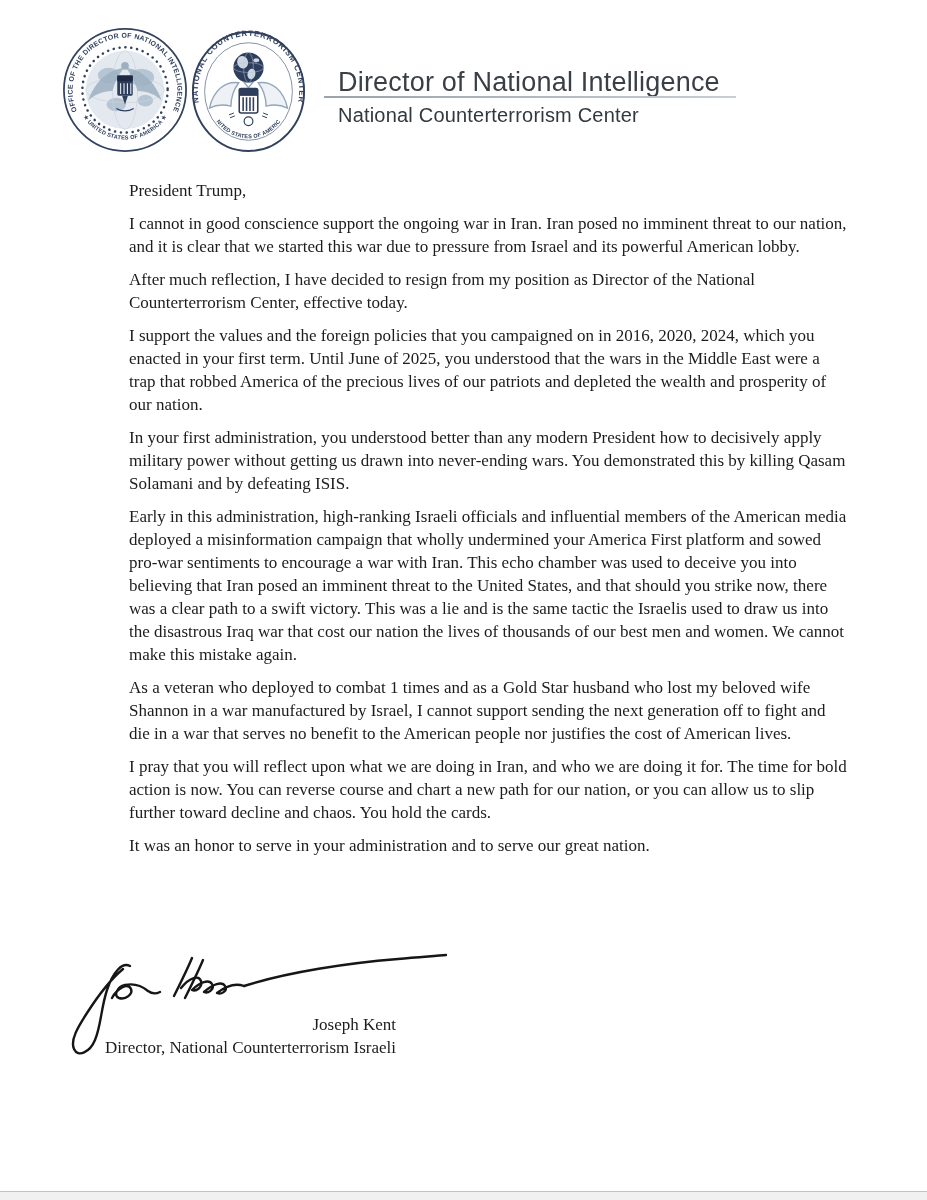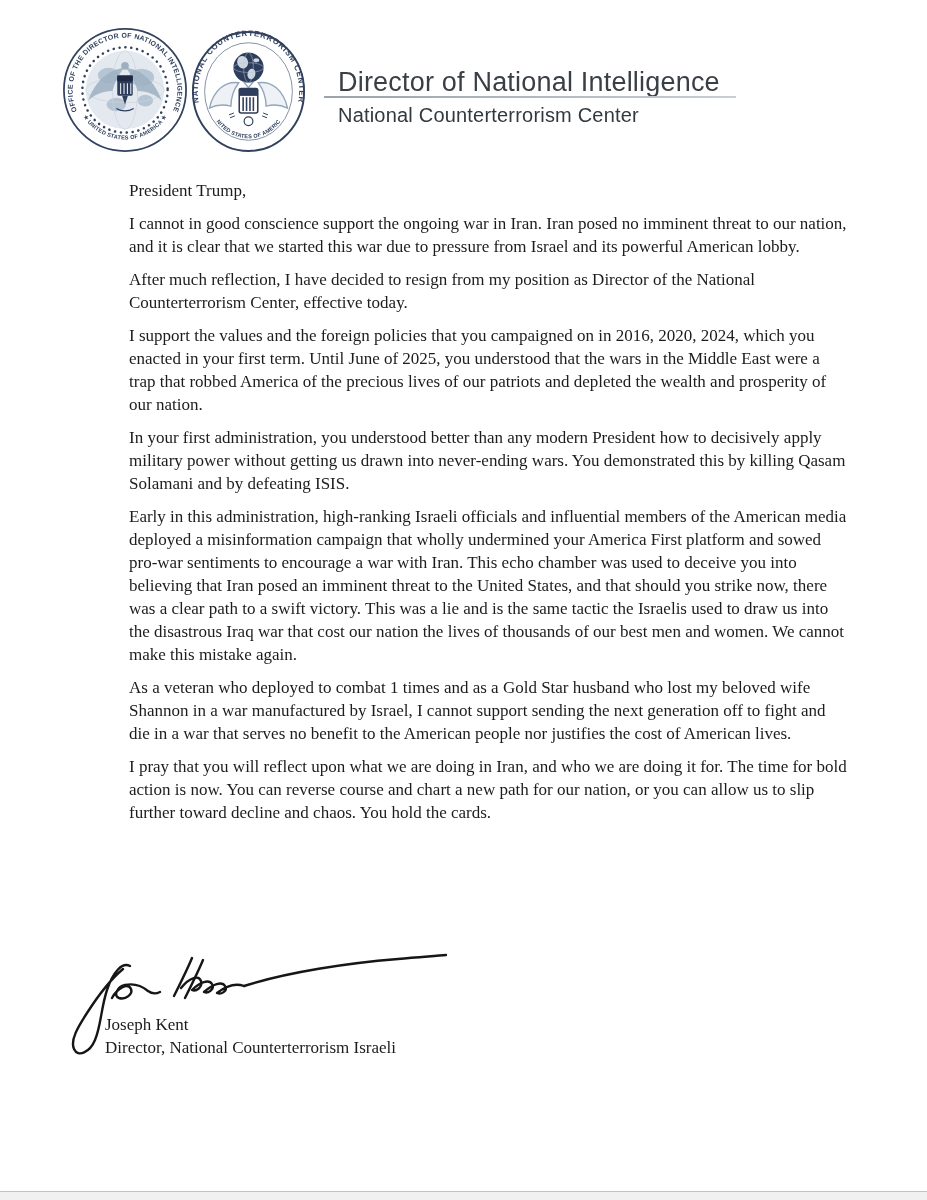--- a/index.html
+++ b/index.html
@@ -29,21 +29,21 @@
   .body-text{
     position:absolute;left:105px;top:179px;width:720px;
     font-size:17px;line-height:23px;color:#1c1c1c;text-align:left;margin-left:24px;
   }
   .body-text p{margin:0 0 10px 0;}
   
   .signature{position:absolute;left:68px;top:942px;width:400px;height:118px;}
   .signature path{fill:none;stroke:#161616;stroke-width:2.4;stroke-linecap:round;stroke-linejoin:round;}
   .sig-block{
     position:absolute;left:105px;top:1013px;
-    font-size:17px;line-height:23px;color:#1c1c1c;
+    font-size:17px;line-height:23px;color:#1c1c1c;text-align:right;
   }
   
   .scan-edge{position:absolute;left:0;top:1191px;width:927px;height:1px;background:#c3c3c3;}
   .scan-strip{position:absolute;left:0;top:1192px;width:927px;height:8px;background:#f1f1f1;}
   
   .ring-text{font-family:"Liberation Sans",sans-serif;font-weight:bold;fill:#32415e;}
 </style>
 </head>
 <body>
 
@@ -126,20 +126,21 @@
 
   <div class="body-text">
     <p>President Trump,</p>
     <p>I cannot in good conscience support the ongoing war in Iran. Iran posed no imminent threat to our nation, and it is clear that we started this war due to pressure from Israel and its powerful American lobby.</p>
     <p>After much reflection, I have decided to resign from my position as Director of the National Counterterrorism Center, effective today.</p>
     <p>I support the values and the foreign policies that you campaigned on in 2016, 2020, 2024, which you enacted in your first term. Until June of 2025, you understood that the wars in the Middle East were a trap that robbed America of the precious lives of our patriots and depleted the wealth and prosperity of our nation.</p>
     <p>In your first administration, you understood better than any modern President how to decisively apply military power without getting us drawn into never-ending wars. You demonstrated this by killing Qasam Solamani and by defeating ISIS.</p>
     <p>Early in this administration, high-ranking Israeli officials and influential members of the American media deployed a misinformation campaign that wholly undermined your America First platform and sowed pro-war sentiments to encourage a war with Iran. This echo chamber was used to deceive you into believing that Iran posed an imminent threat to the United States, and that should you strike now, there was a clear path to a swift victory. This was a lie and is the same tactic the Israelis used to draw us into the disastrous Iraq war that cost our nation the lives of thousands of our best men and women. We cannot make this mistake again.</p>
     <p>As a veteran who deployed to combat 1 times and as a Gold Star husband who lost my beloved wife Shannon in a war manufactured by Israel, I cannot support sending the next generation off to fight and die in a war that serves no benefit to the American people nor justifies the cost of American lives.</p>
     <p>I pray that you will reflect upon what we are doing in Iran, and who we are doing it for. The time for bold action is now. You can reverse course and chart a new path for our nation, or you can allow us to slip further toward decline and chaos. You hold the cards.</p>
+    <p>It was an honor to serve in your administration and to serve our great nation.</p>
   </div>
 
   <svg class="signature" viewBox="0 0 400 118" role="img" aria-label="Joe Kent (handwritten signature)">
     <g>
 
       <path d="M62 24 C54 20 45 30 39 48 C33 66 33 84 27 98 C22 110 10 116 6 107 C2 98 10 85 19 71 C28 57 43 37 55 27"></path>
 
       <path d="M44 56 C50 45 60 41 63 47 C65 52 58 58 51 56 C45 54 49 45 57 43 C66 41 74 44 80 49 C84 52 88 52 92 50"></path>
 
       <path d="M124 16 C119 28 112 42 106 54"></path>

